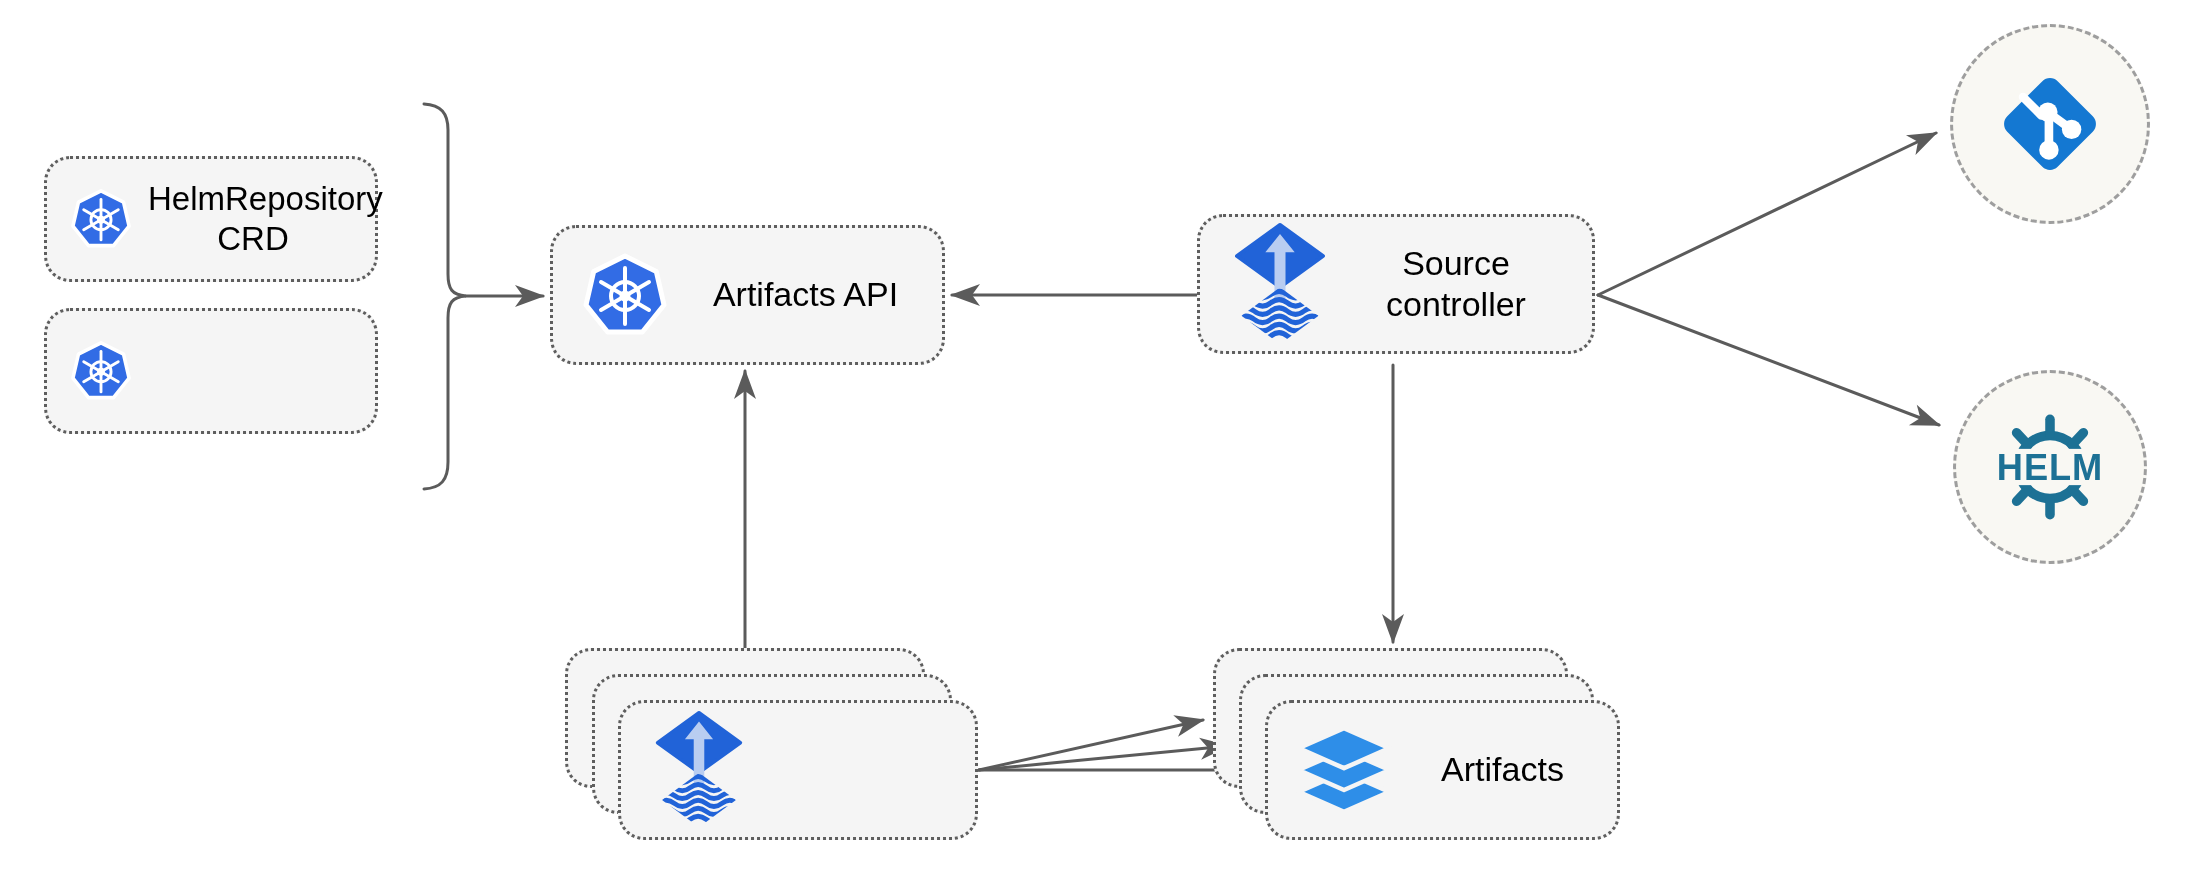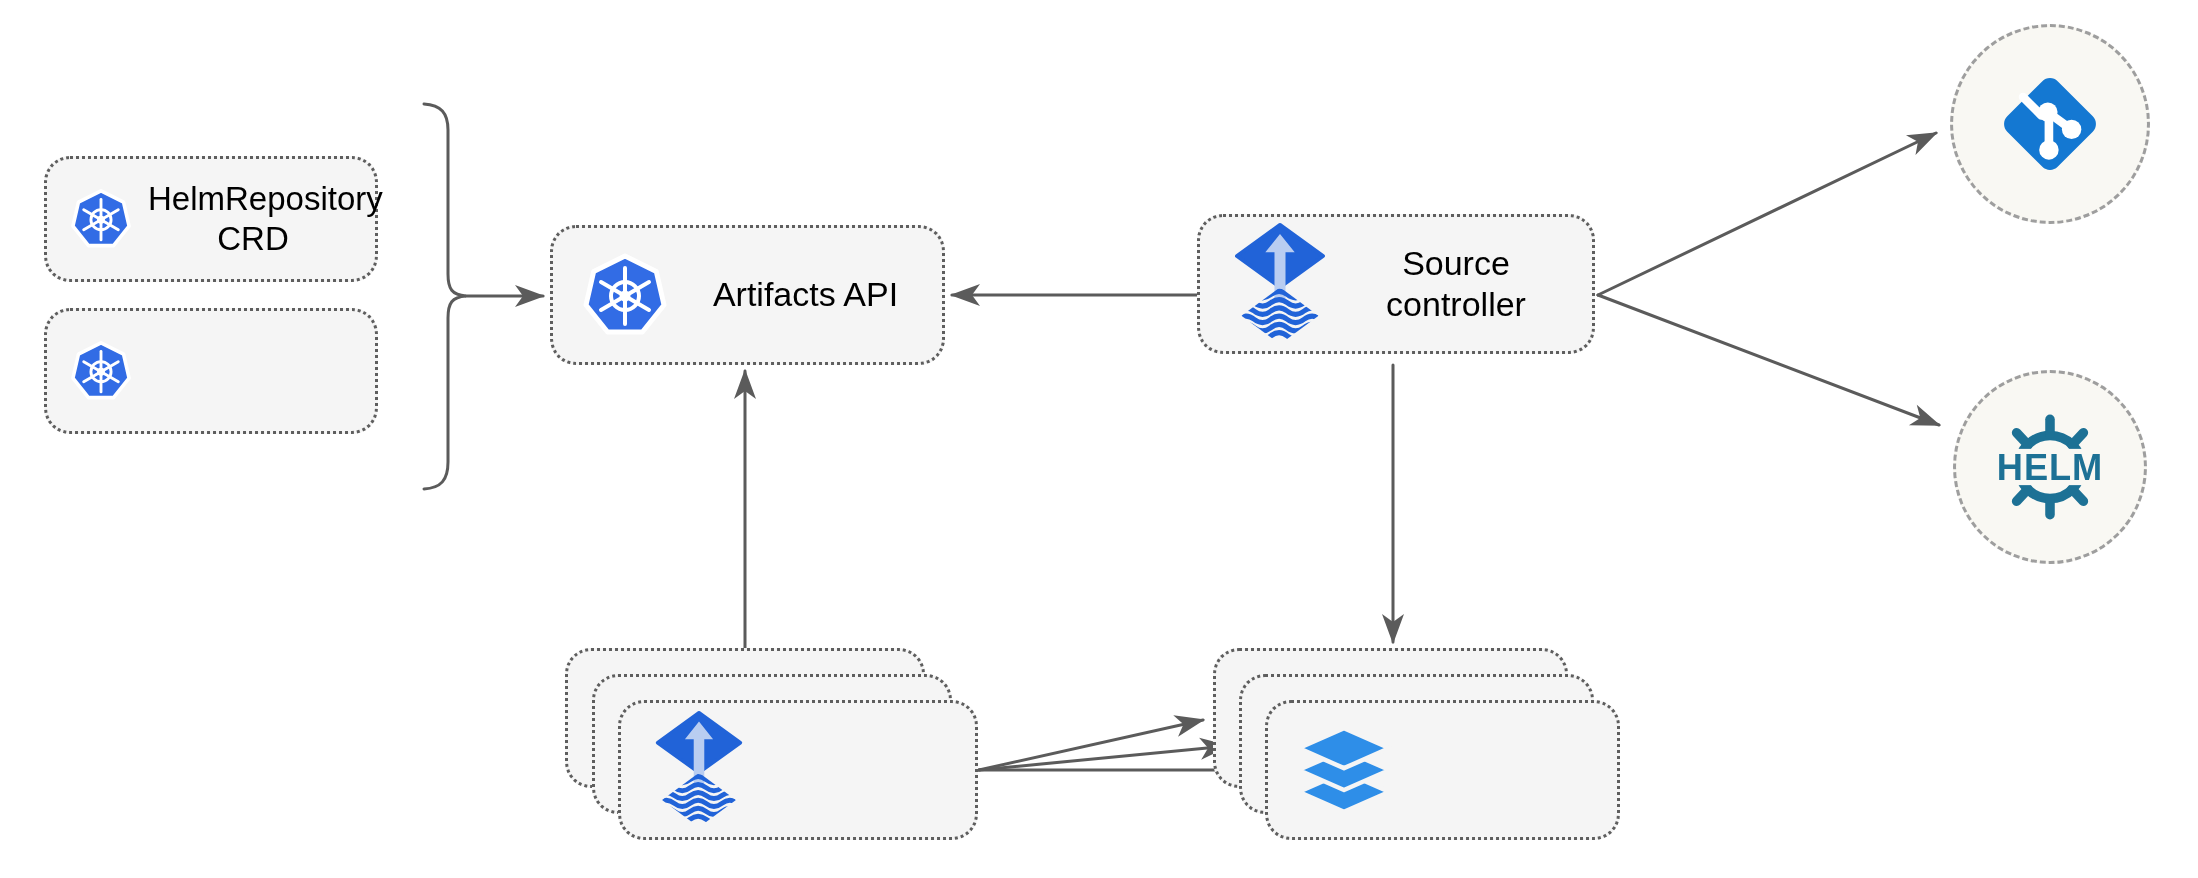--- a/index.html
+++ b/index.html
@@ -167,20 +167,21 @@
   <div class="node stack-front" style="left:1265px;top:700px;width:355px;height:140px;">
     <span class="node-icon" style="margin-left:26px;">
       <svg viewBox="0 0 110 96" width="100" height="88">
         <g stroke="#F5F5F5" stroke-width="5" stroke-linejoin="round" fill="#2E8EE8">
           <polygon points="55,50 105,72 55,94 5,72"></polygon>
           <polygon points="55,26 105,48 55,70 5,48"></polygon>
           <polygon points="55,2 105,24 55,46 5,24"></polygon>
         </g>
       </svg>
     </span>
+    <span class="node-label"><span class="inner" style="max-width:220px">Artifacts</span></span>
   </div>
 
   <div class="remote" style="left:1950px;top:24px;width:200px;height:200px;">
     <span class="node-icon">
       <svg viewBox="0 0 100 100" width="108" height="108">
         <rect x="17" y="17" width="66" height="66" rx="10" fill="#1478D2" transform="rotate(45 50 50)"></rect>
         <g stroke="#FFFFFF" stroke-width="8" stroke-linecap="round">
           <line x1="25" y1="25" x2="42" y2="42"></line>
           <line x1="49" y1="42" x2="49" y2="72"></line>
           <line x1="52" y1="42" x2="67" y2="53"></line>

